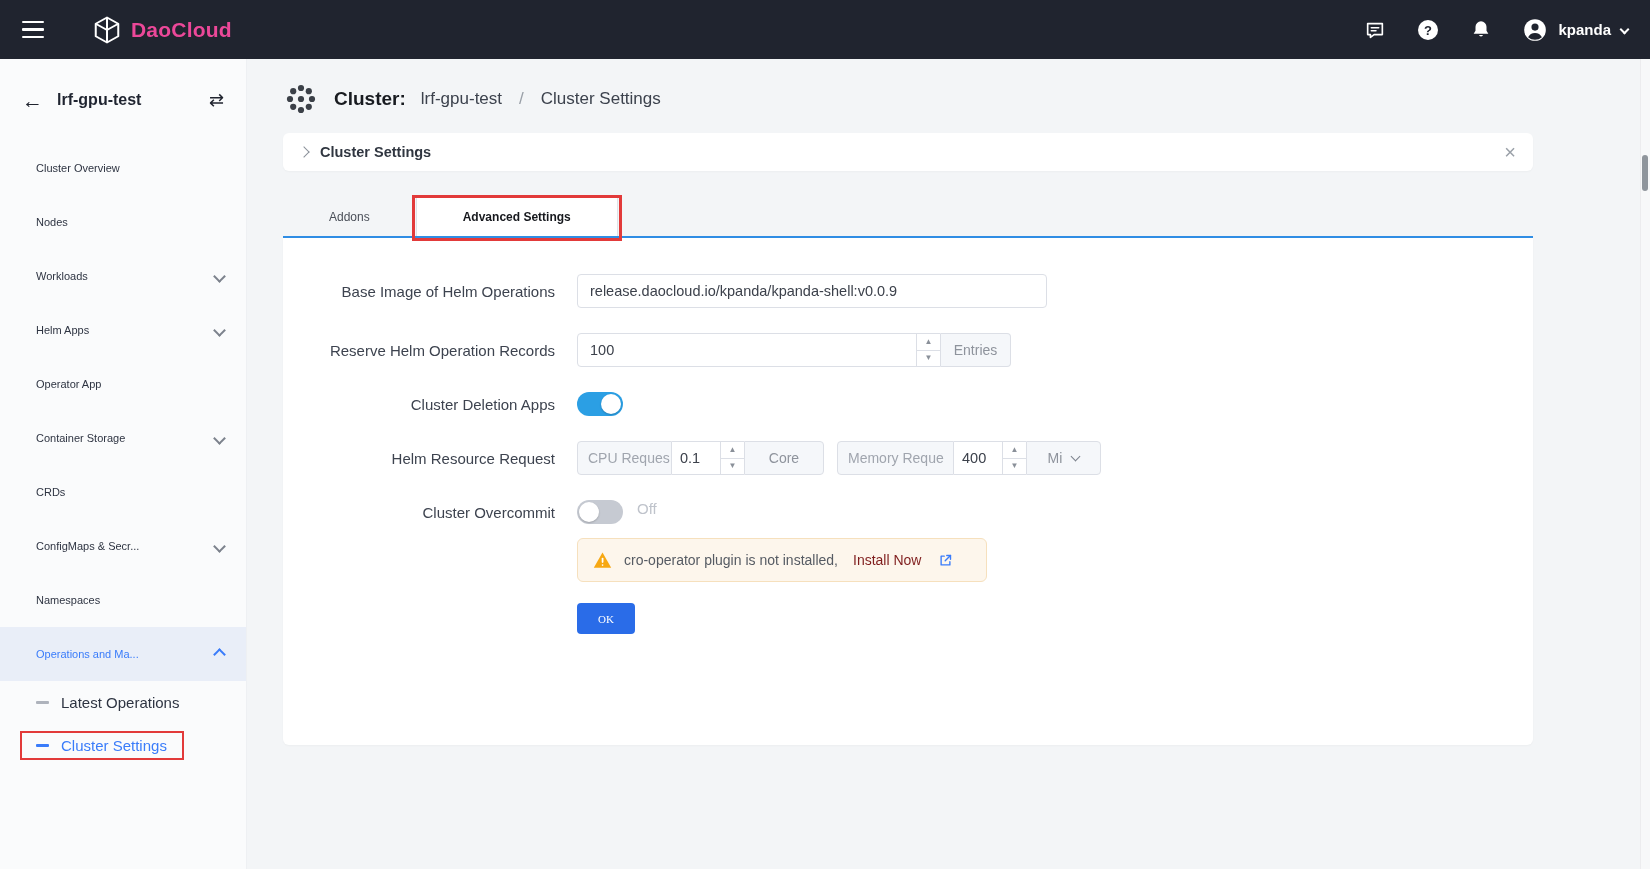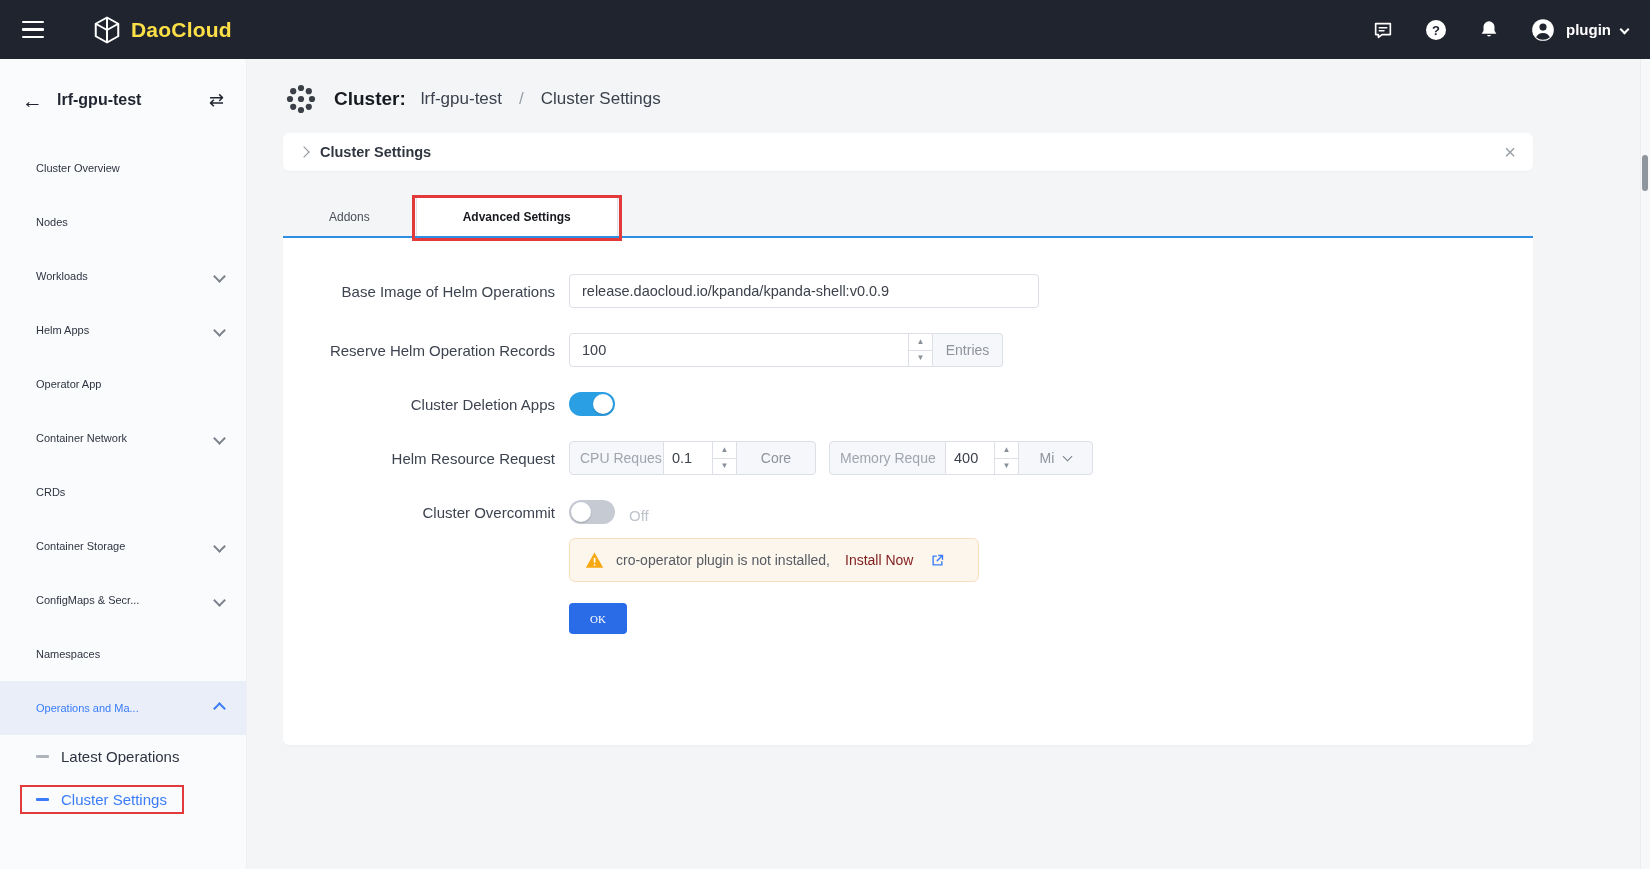--- a/index.html
+++ b/index.html
@@ -4,21 +4,21 @@
 <style>
   * { margin:0; padding:0; box-sizing:border-box; }
   html,body { width:1650px; height:869px; overflow:hidden; }
   body { font-family:"Liberation Sans", sans-serif; background:#f3f5f7; position:relative; color:#2e3442; }
 
   
   .topbar { position:absolute; left:0; top:0; width:1650px; height:59px; background:#20242f; display:flex; align-items:center; z-index:20; }
   .hamburger { margin-left:22px; width:24px; height:18px; display:flex; flex-direction:column; justify-content:space-between; cursor:pointer; }
   .hamburger span { display:block; width:22px; height:2.4px; background:#fff; border-radius:1px; }
   .brand { display:flex; align-items:center; margin-left:46px; gap:9px; }
-  .brand-name { color:#fde047; font-size:21px; font-weight:bold; letter-spacing:.2px; }
+  .brand-name { color:#ec4899; font-size:21px; font-weight:bold; letter-spacing:.2px; }
   .topbar-right { margin-left:auto; margin-right:22px; display:flex; align-items:center; gap:29px; }
   .tb-icon { width:24px; height:24px; display:flex; align-items:center; justify-content:center; cursor:pointer; }
   .admin-wrap { display:flex; align-items:center; gap:10px; cursor:pointer; }
   .admin-name { color:#fff; font-size:15px; font-weight:bold; }
   .chev { display:inline-block; width:9px; height:9px; border-right:2px solid #7c828c; border-bottom:2px solid #7c828c; transform:rotate(45deg); }
   .chev.white { border-color:#fff; width:7px; height:7px; }
   .chev.up { transform:rotate(225deg); }
   .chev.blue { border-color:#3a7cfa; }
 
   
@@ -52,21 +52,21 @@
   .panel-close { font-size:20px; color:#9aa0a8; cursor:pointer; line-height:1; }
 
   .tabs-row { width:1250px; margin-left:36px; margin-top:26px; height:41px; display:flex; align-items:stretch; border-bottom:2px solid #2f8de4; position:relative; }
   .tab { padding:0 46px; display:flex; align-items:center; font-size:12px; color:#4a4f58; cursor:pointer; }
   .tab.active { background:#fff; border:1px solid #dfe3e8; border-bottom:none; font-weight:bold; color:#16181d; position:relative; }
   .ann-tab { position:absolute; left:-5px; right:-5px; top:-3px; bottom:-5px; border:3px solid #e23a3a; pointer-events:none; z-index:6; }
 
   .card { width:1250px; margin-left:36px; background:#fff; border-radius:0 0 6px 6px; padding:36px 0 26px 0; min-height:507px; box-shadow:0 1px 2px rgba(0,0,0,.03); }
   .frow { display:flex; align-items:center; margin-bottom:25px; }
   .flabel { width:272px; flex:none; text-align:right; font-size:15px; color:#3d434f; }
-  .fctrl { margin-left:14px; display:flex; align-items:flex-end; }
+  .fctrl { margin-left:22px; display:flex; align-items:flex-start; }
 
   .text-input { height:34px; border:1px solid #dcdfe6; border-radius:4px; padding:0 12px; font-size:14.5px; color:#3c414b; font-family:"Liberation Sans",sans-serif; background:#fff; outline:none; }
   .w-base { width:470px; }
 
   .toggle { width:46px; height:24px; border-radius:12px; position:relative; cursor:pointer; flex:none; }
   .toggle .knob { width:20px; height:20px; border-radius:50%; background:#fff; position:absolute; top:2px; box-shadow:0 1px 2px rgba(0,0,0,.2); }
   .toggle.on { background:#2b9fe4; }
   .toggle.on .knob { right:2px; }
   .toggle.off { background:#c6cad2; }
   .toggle.off .knob { left:2px; }
@@ -133,21 +133,21 @@
         <path d="M12 2.5a6 6 0 0 0-6 6v4.3L4 16h16l-2-3.2V8.5a6 6 0 0 0-6-6z"></path>
         <path d="M9.8 17.5a2.3 2.3 0 0 0 4.4 0z"></path>
       </svg>
     </span>
     <span class="admin-wrap">
       <svg width="26" height="26" viewBox="0 0 24 24">
         <circle cx="12" cy="12" r="10" fill="#ffffff"></circle>
         <circle cx="12" cy="9.3" r="3.3" fill="#20242f"></circle>
         <path d="M5.6 18.6a7.2 7.2 0 0 1 12.8 0 10 10 0 0 1-12.8 0z" fill="#20242f"></path>
       </svg>
-      <span class="admin-name">plugin</span>
+      <span class="admin-name">kpanda</span>
       <span class="chev white"></span>
     </span>
   </div>
 </div>
 
 <div class="sidebar">
   <div class="side-head">
     <span class="back-icon">←</span>
     <span class="side-title">lrf-gpu-test</span>
     <span class="switch-icon">⇄</span>
@@ -164,29 +164,25 @@
         <span class="chev"></span>
       </div>
     <div class="side-item">
         <span class="lbl">Helm Apps</span>
         <span class="chev"></span>
       </div>
     <div class="side-item">
         <span class="lbl">Operator App</span>
       </div>
     <div class="side-item">
-        <span class="lbl">Container Network</span>
-        <span class="chev"></span>
-      </div>
-    <div class="side-item">
-        <span class="lbl">CRDs</span>
-      </div>
-    <div class="side-item">
         <span class="lbl">Container Storage</span>
         <span class="chev"></span>
+      </div>
+    <div class="side-item">
+        <span class="lbl">CRDs</span>
       </div>
     <div class="side-item">
         <span class="lbl">ConfigMaps &amp; Secr...</span>
         <span class="chev"></span>
       </div>
     <div class="side-item">
         <span class="lbl">Namespaces</span>
       </div>
     <div class="side-item active">
         <span class="lbl">Operations and Ma...</span>

